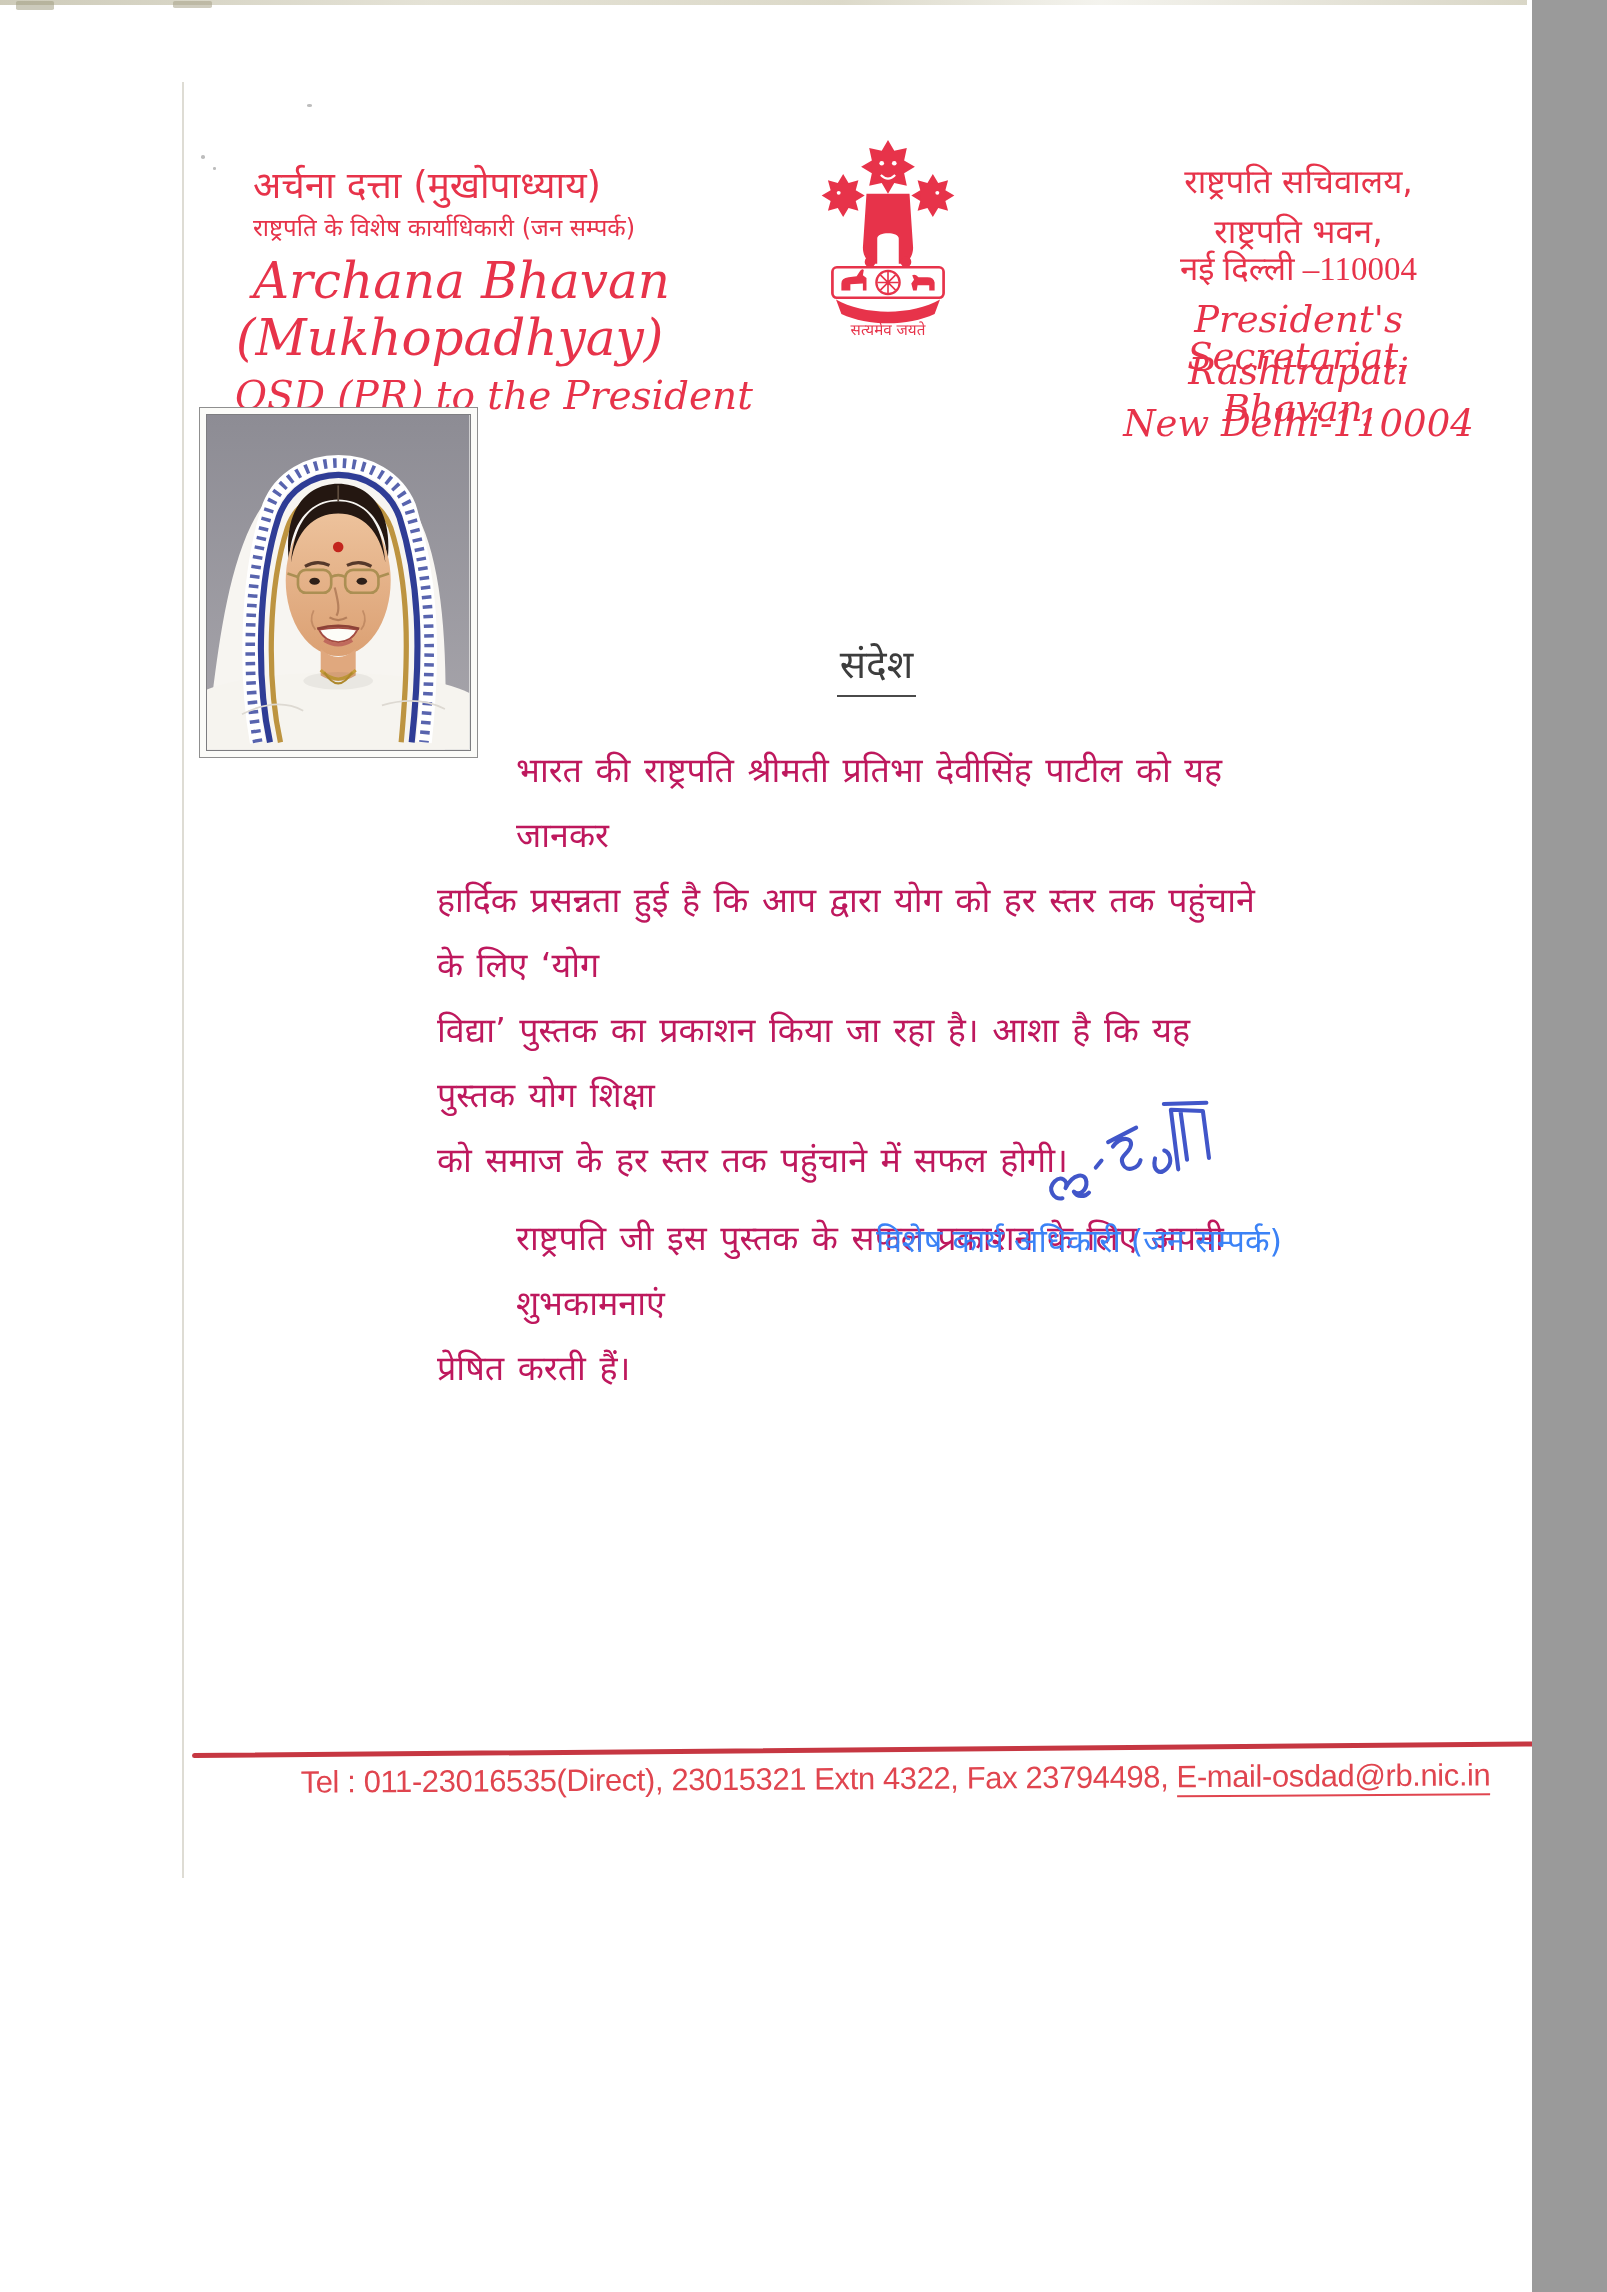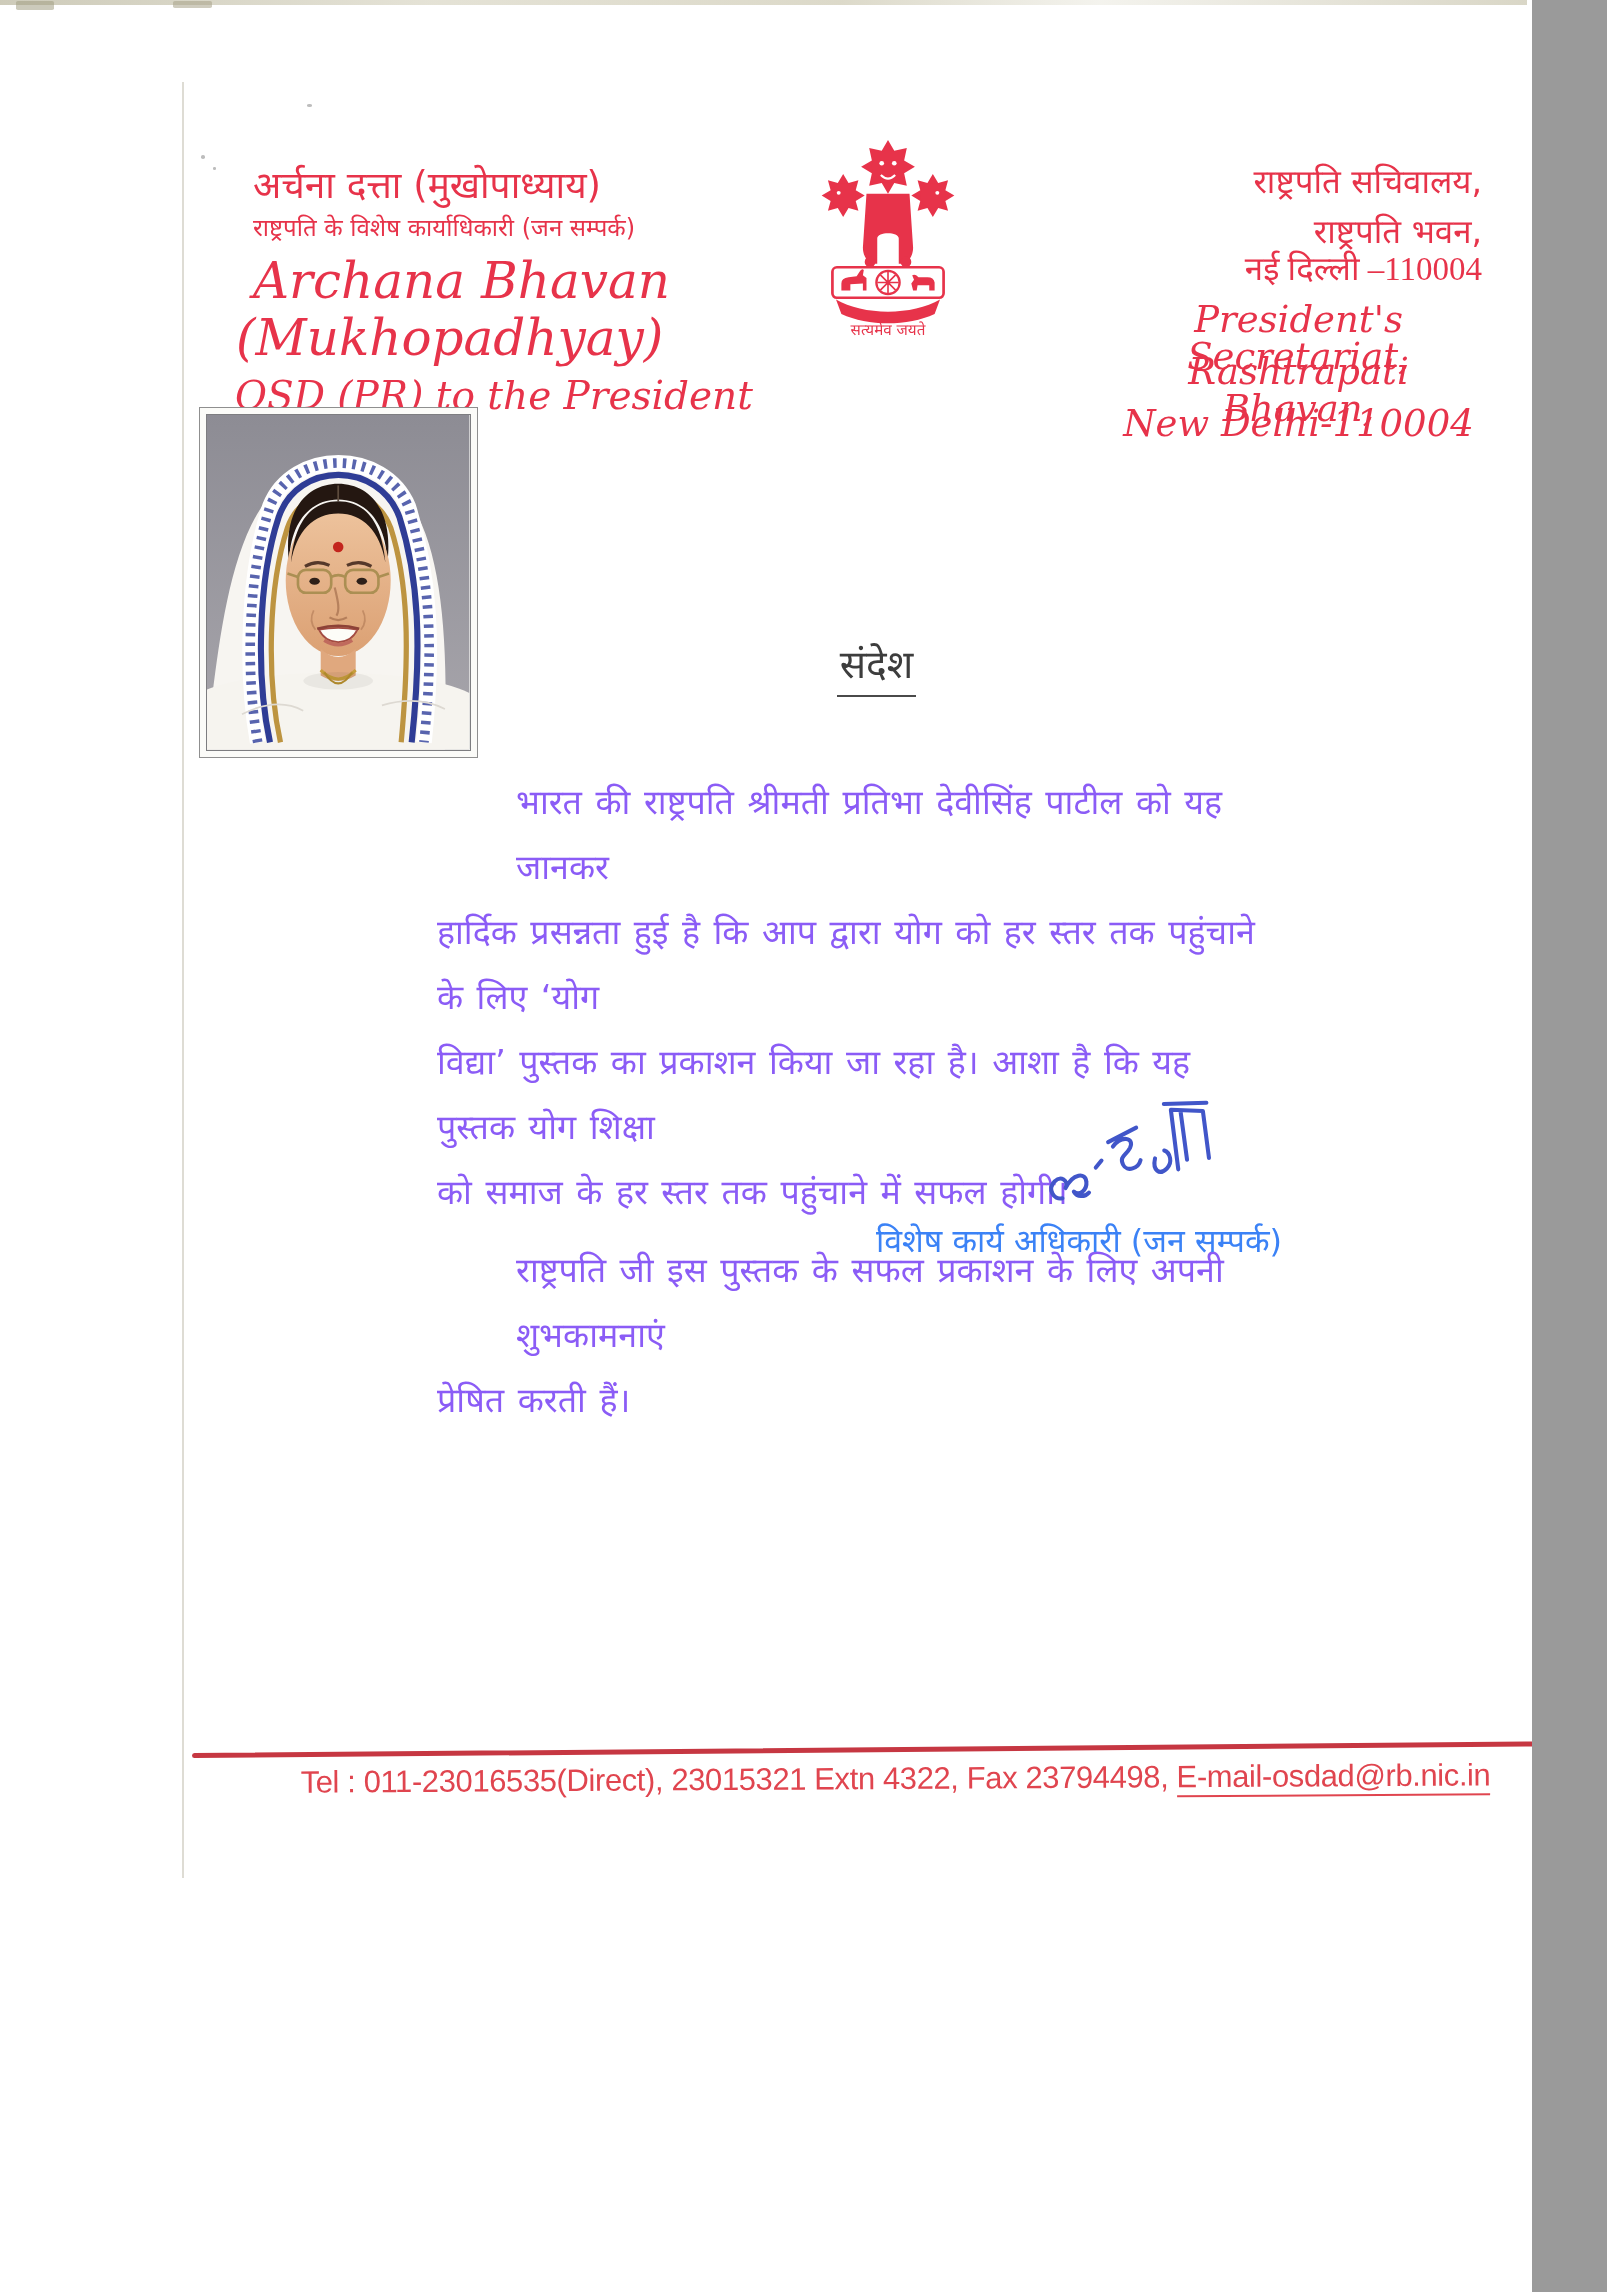--- a/index.html
+++ b/index.html
@@ -10,33 +10,33 @@
   .hindi{font-family:"DejaVu Sans",sans-serif;}
   .script{font-family:"DejaVu Serif",serif;font-style:italic;color:#e7334a;}
   
   .off-name{left:253px;top:158px;font-size:37px;}
   .off-title{left:253px;top:210px;font-size:24px;}
   .off-en1{left:253px;top:256px;font-size:50px;line-height:1;}
   .off-en2{left:236px;top:313px;font-size:50px;line-height:1;}
   .off-en3{left:235px;top:376px;font-size:39px;line-height:1;}
   
   .sec{left:1115px;width:367px;text-align:center;}
-  .sec-hi{font-size:33px;text-align:right;}
+  .sec-hi{font-size:33px;}
   .sec-en{font-size:37px;line-height:1;}
   
   .emblem{left:809px;top:131px;width:158px;height:208px;}
   
   .photo{left:199px;top:407px;width:279px;height:351px;box-sizing:border-box;
          background:#fbfbf8;border:0.9px solid #8f8f8f;padding:6.3px;}
   .photo svg{display:block;width:100%;height:100%;border:0.9px solid #7d7d80;box-sizing:border-box;}
   
   .heading{left:837px;top:636px;font-size:39px;color:#3d3d3d;
            border-bottom:2.7px solid #4a4a4a;padding:0 2.7px 5.4px 2.7px;font-family:Liberation Mono, monospace;}
-  .bodytext{left:437px;top:770px;width:833px;font-size:34px;line-height:65px;
-            color:#8b5cf6;word-spacing:2.7px;}
+  .bodytext{left:437px;top:738px;width:833px;font-size:34px;line-height:65px;
+            color:#be185d;word-spacing:2.7px;}
   .indent{padding-left:79px;}
   .para2{margin-top:12.5px;}
   
   .sig{left:1028px;top:1093px;width:208px;height:118px;}
   .desig{left:855px;top:1218px;width:448px;text-align:center;font-size:32px;color:#3b82f6;}
   
   .footer-line{left:192px;top:1747px;width:1408px;height:4.5px;background:#c63742;
                transform:rotate(-0.5deg);border-radius:2.7px;}
   .footer-text{left:215px;top:1761px;width:1361px;text-align:center;font-size:31px;
                color:#e0454f;font-family:"Liberation Sans",sans-serif;

